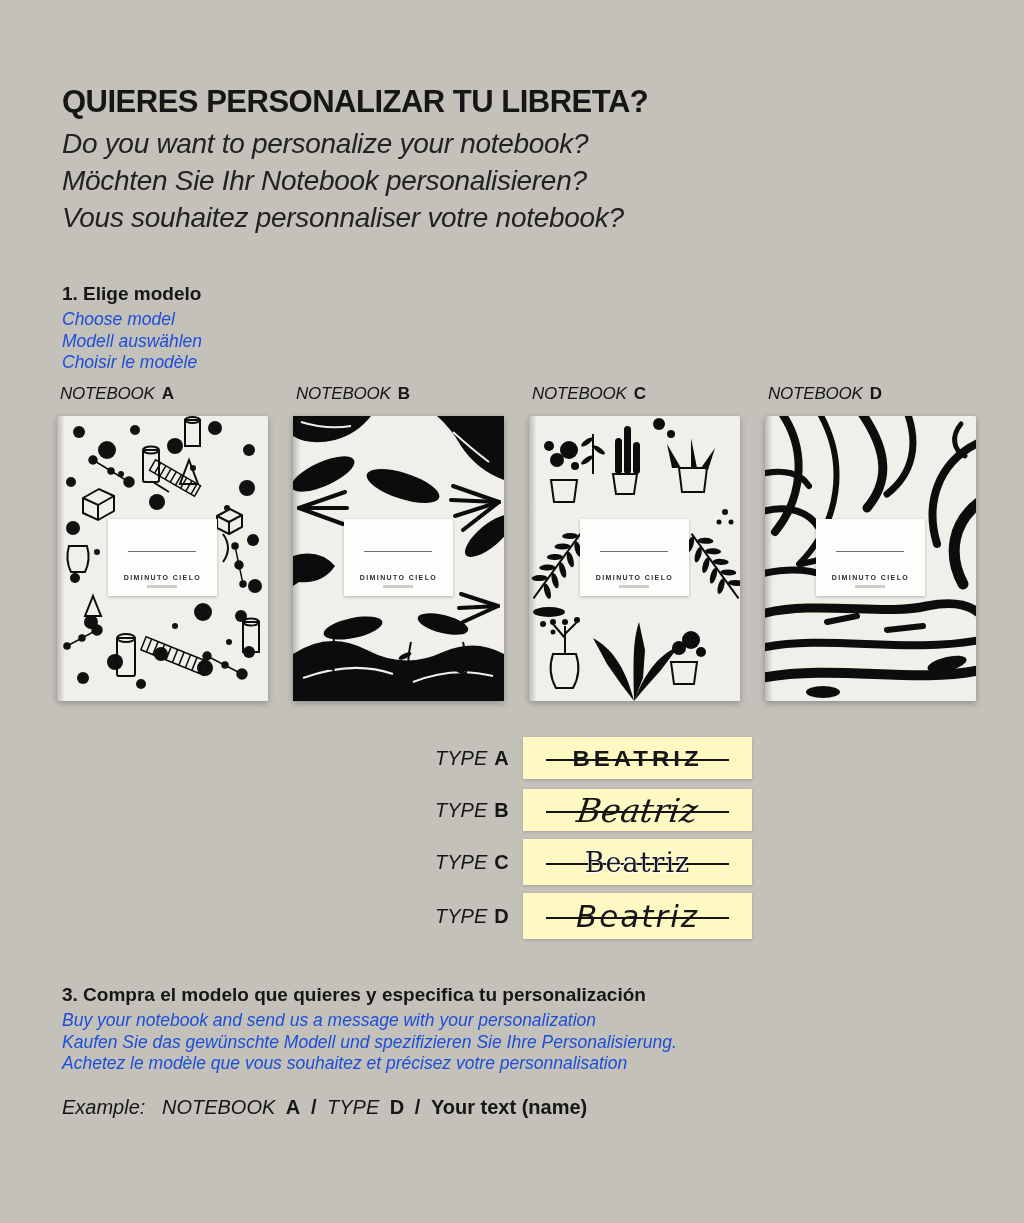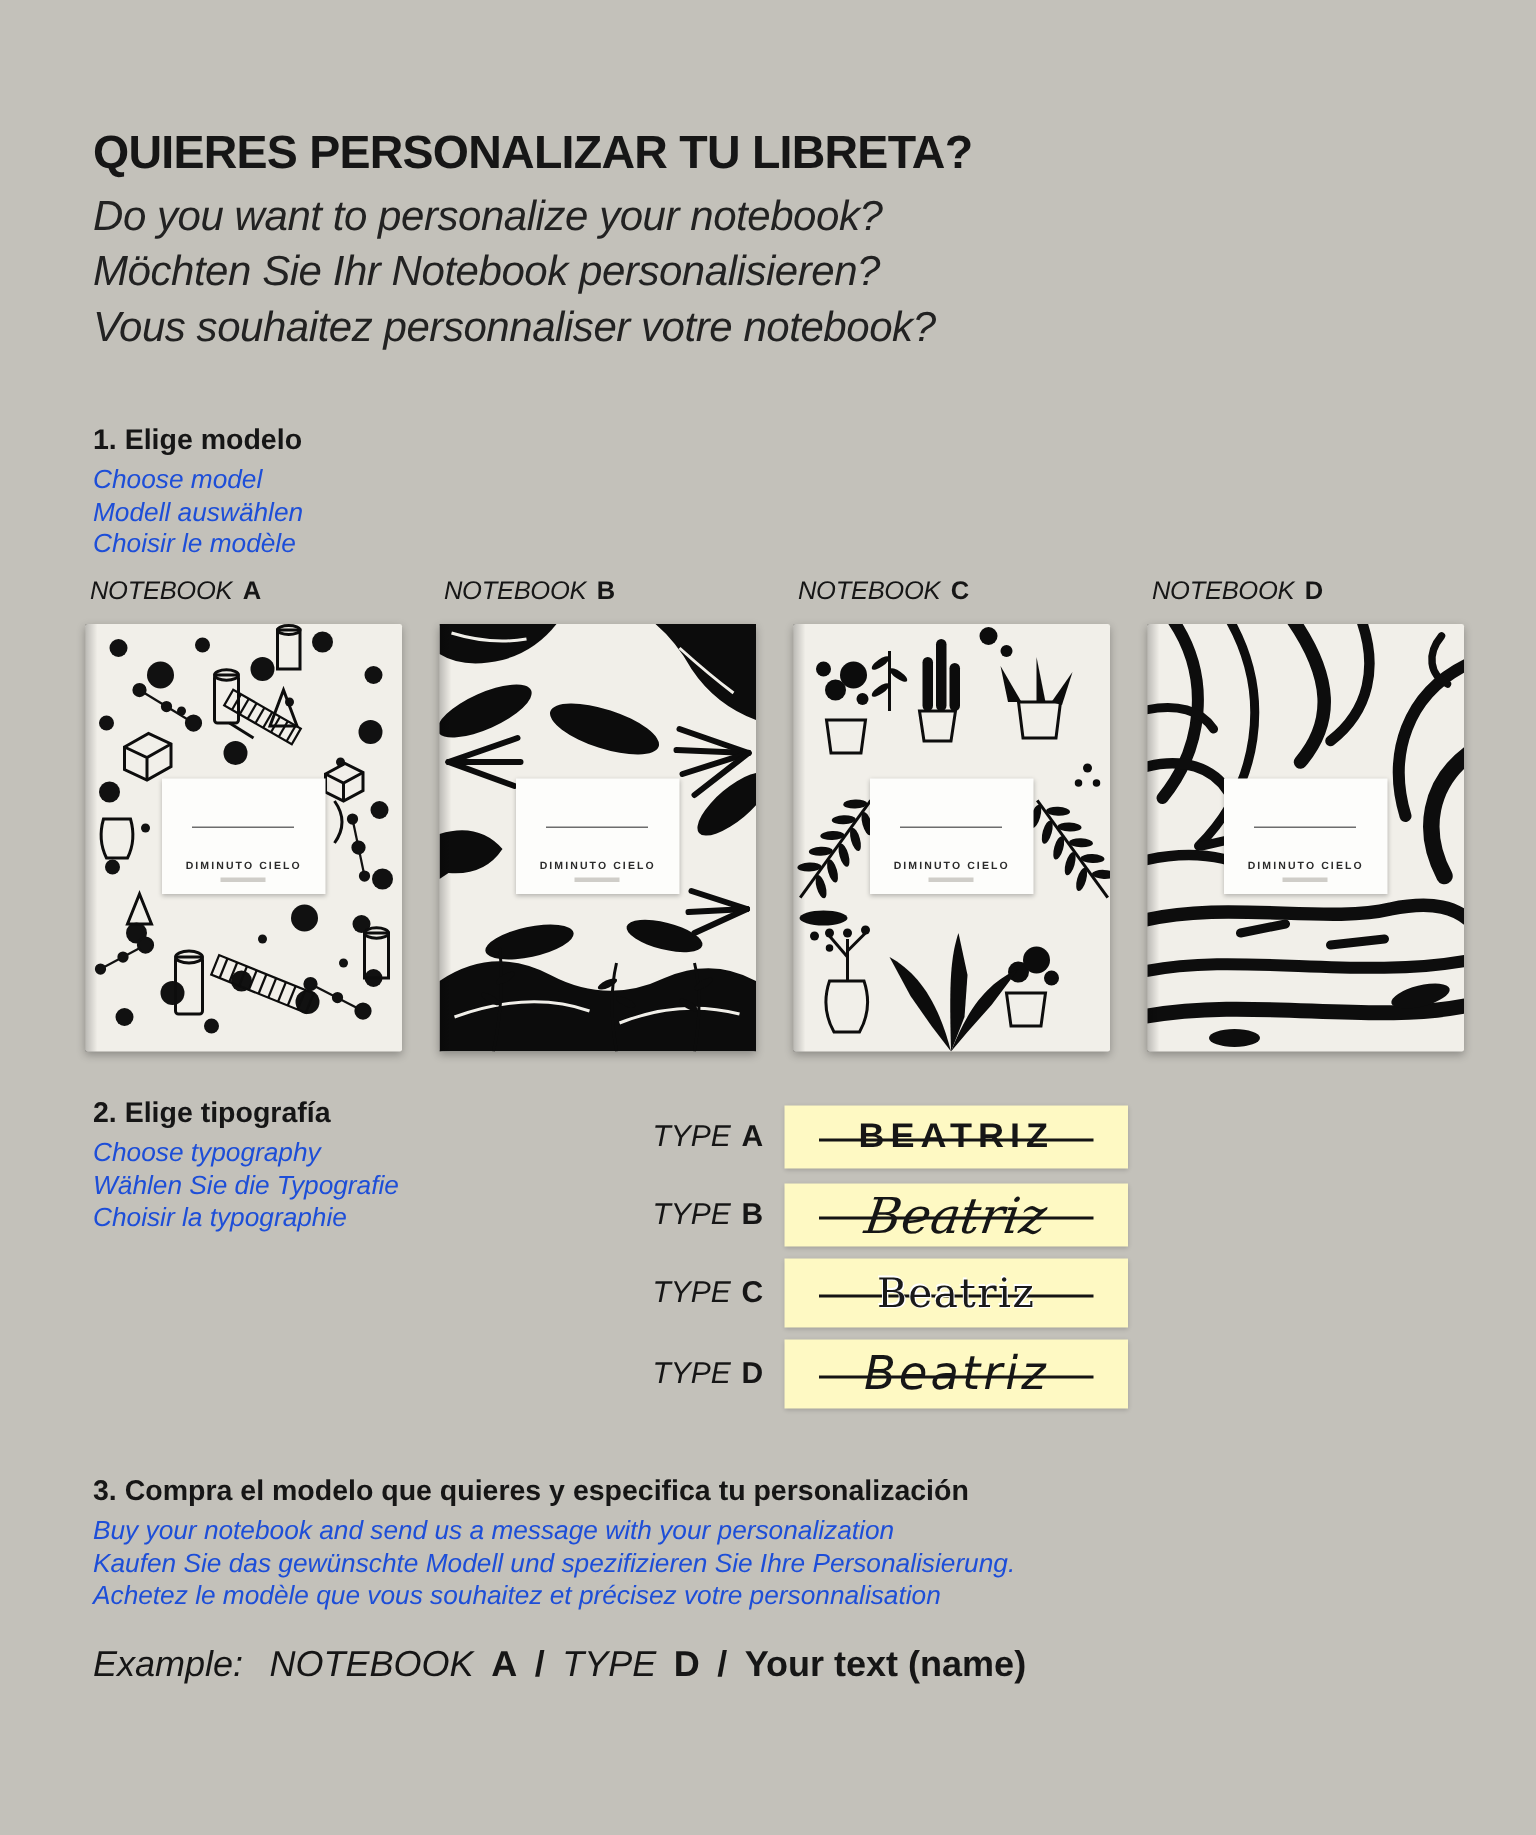--- a/index.html
+++ b/index.html
@@ -88,21 +88,21 @@
     font-size:27px; letter-spacing:1px; font-weight:400; color:#1a1a1a;
     text-shadow:0.7px 0.7px 0 #fff, -0.7px -0.7px 0 #fff;
   }
   .t-d .sample {
     font-family:"DejaVu Sans",sans-serif; font-style:italic;
     font-weight:300; font-size:31px; letter-spacing:2px;
   }
   
   .example {
     position:absolute; left:62px; top:1096px;
-    font-size:24px; white-space:nowrap;
+    font-size:20px; white-space:nowrap;
   }
   .ex-it { font-style:italic; }
   .ex-b  { font-weight:700; }
   .example span { margin-right:5px; }
   .pattern-stroke { stroke:#0d0d0d; fill:none; }
 </style>
 </head>
 <body>
 
 <div class="page">
@@ -401,26 +401,20 @@
         <div class="spine"></div>
         <div class="cover-label">
           <div class="label-rule"></div>
           <div class="brand-name">DIMINUTO CIELO</div>
           <div class="brand-sub"></div>
         </div>
       </div>
     </div>
   </div>
 
-  <div class="step-text step2-text">
-    <h2>2. Elige tipografía</h2>
-    <p>Choose typography</p>
-    <p>Wählen Sie die Typografie</p>
-    <p>Choisir la typographie</p>
-  </div>
 
   <div class="type-label" style="top:745px;"><span>TYPE</span><span class="letter">A</span></div>
   <div class="type-box t-a" style="top:737px; height:42px;">
     <div class="strike"></div>
     <div class="sample">BEATRIZ</div>
   </div>
 
   <div class="type-label" style="top:797px;"><span>TYPE</span><span class="letter">B</span></div>
   <div class="type-box t-b" style="top:789px; height:42px;">
     <div class="strike"></div>

